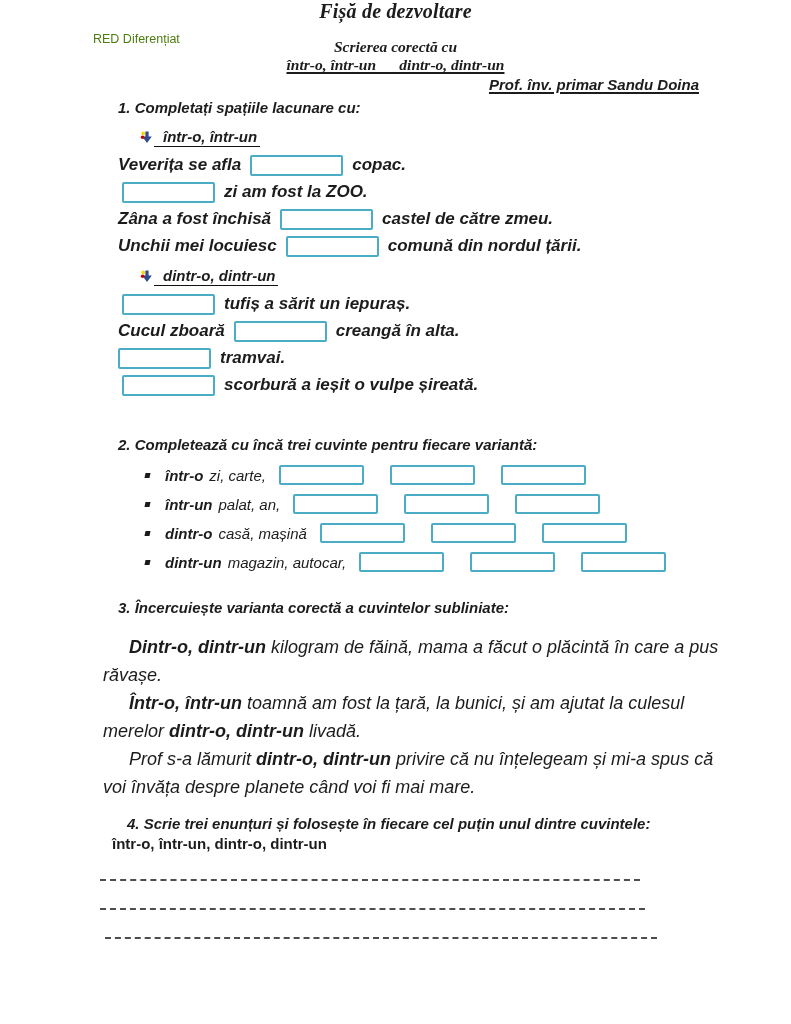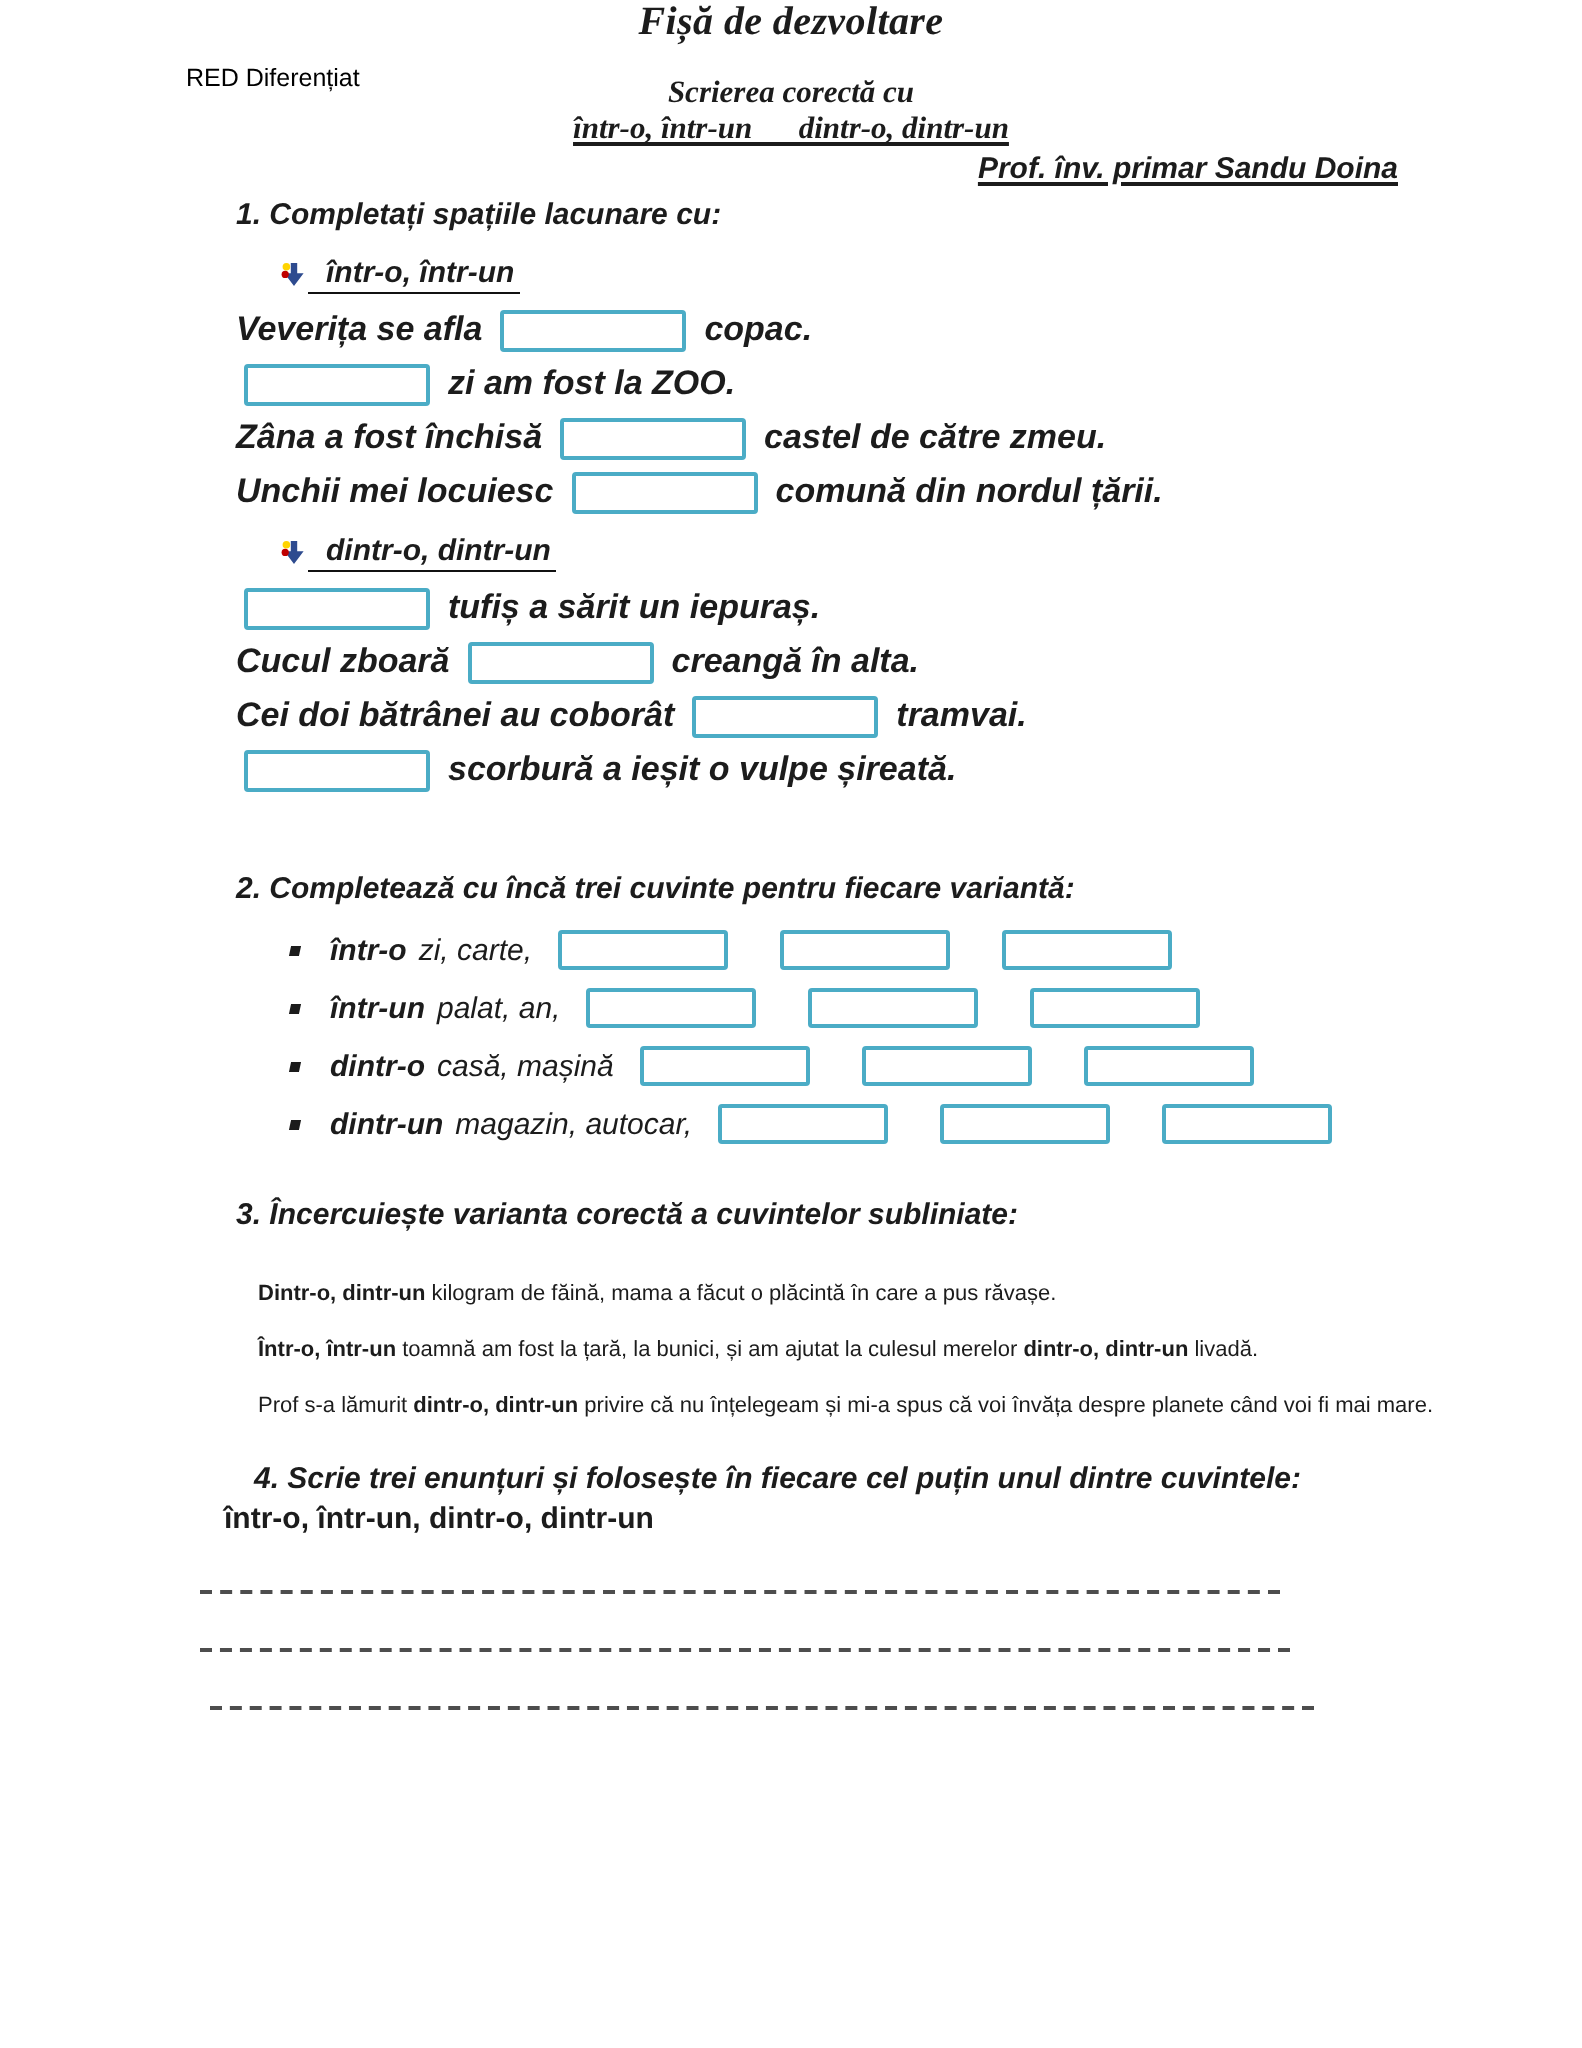--- a/index.html
+++ b/index.html
@@ -7,21 +7,21 @@
   .page {
     position:relative;
     width:791px; height:1024px;
     background:#ffffff;
     overflow:hidden;
     font-family:"Liberation Sans", sans-serif;
     color:#1c1c1c;
   }
   .corner-label {
     position:absolute; left:93px; top:32px;
-    font-size:12.5px; font-style:normal; font-weight:400; color:#000000;
+    font-size:12.5px; font-style:normal; font-weight:400; color:#4d7c0f;
   }
   .header { text-align:center; }
   .title {
     font-family:"Liberation Serif", serif;
     font-size:20px; font-weight:bold; font-style:italic;
     letter-spacing:.2px;
   }
   .subtitle-block { margin-top:15px; }
   .subtitle {
     font-family:"Liberation Serif", serif;
@@ -83,21 +83,21 @@
   .kw { font-weight:bold; margin-right:6px; white-space:pre; }
   .ex { margin-right:13px; white-space:pre; }
   .blank2 {
     display:inline-block; width:85px; height:20px;
     border:2.2px solid #4bacc6; border-radius:2px;
     background:#fff; margin-right:26px; flex:0 0 auto;
   }
   .s3-heading { margin-top:25px; }
   .s3-paragraphs {
     margin-top:15px; margin-left:103px; width:620px;
-    font-size:11px; line-height:28px;
+    font-size:18px; font-style:italic; line-height:28px;
   }
   .s3-paragraphs p { text-indent:26px; }
   .s3-paragraphs .b { font-weight:bold; }
   .s4-heading { margin-top:13px; margin-left:127px; }
   .s4-words {
     margin-left:112px;
     font-size:15px; font-weight:bold; font-style:normal;
     line-height:19px;
   }
   .answer-lines { margin-top:26px; }
@@ -171,21 +171,20 @@
     <div class="s1-row box-first">
       <span class="blank"></span>
       <span>tufiș a sărit un iepuraș.</span>
     </div>
     <div class="s1-row">
       <span>Cucul zboară</span>
       <span class="blank"></span>
       <span>creangă în alta.</span>
     </div>
     <div class="s1-row">
-      <span>Cei doi bătrânei au coborât</span>
       <span class="blank"></span>
       <span>tramvai.</span>
     </div>
     <div class="s1-row box-first">
       <span class="blank"></span>
       <span>scorbură a ieșit o vulpe șireată.</span>
     </div>
   </div>
 
   <div class="q-heading s2-heading">2. Completează cu încă trei cuvinte pentru fiecare variantă:</div>

